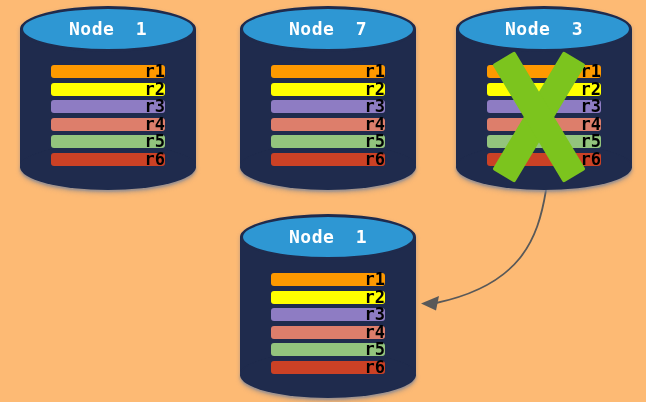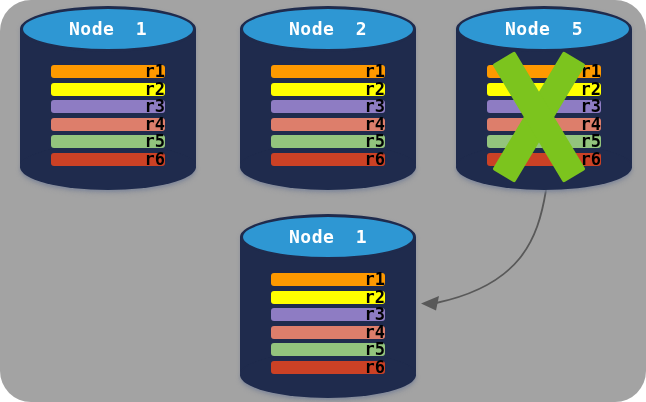--- a/index.html
+++ b/index.html
@@ -1,18 +1,18 @@
 <!DOCTYPE html>
 <html style="--body: #1F2B4D; --topblue: #2E97D3; --xcolor: #7CC41E; --rectext: #000000; --titletext: #FFFFFF;"><head>
 <meta charset="utf-8">
 <style>
   html,body{margin:0;padding:0;background:#ffffff;}
   .canvas{
-    position:relative;width:646px;height:402px;background:#a3a3a3;
-    font-family:"DejaVu Sans Mono","Liberation Mono",monospace;overflow:hidden;border-radius:31px;
+    position:relative;width:646px;height:402px;background:#fdba74;
+    font-family:"DejaVu Sans Mono","Liberation Mono",monospace;overflow:hidden;
   }
   
   .node{
     position:absolute;width:176px;height:184px;z-index:3;
     filter:drop-shadow(0 2px 2px rgba(110,120,145,.45));
   }
   .n1{left:20px;top:6px}
   .n2{left:240px;top:6px}
   .n3{left:456px;top:6px}
   .n4{left:240px;top:214px}
@@ -73,37 +73,37 @@
         <div class="bar" style="background: rgb(221, 126, 107);">r4</div>
         <div class="bar" style="background: rgb(147, 196, 125);">r5</div>
         <div class="bar" style="background: rgb(203, 65, 37);">r6</div>
       </div>
   </div>
 
   <div class="node n2">
     <div class="cyl-body"></div>
     <div class="cyl-bottom"></div>
     <div class="cyl-top">
-      <span class="title">Node 2</span>
+      <span class="title">Node 7</span>
     </div>
     <div class="bars">
         <div class="bar" style="background: rgb(254, 153, 0);">r1</div>
         <div class="bar" style="background: rgb(255, 255, 0);">r2</div>
         <div class="bar" style="background: rgb(142, 124, 195);">r3</div>
         <div class="bar" style="background: rgb(221, 126, 107);">r4</div>
         <div class="bar" style="background: rgb(147, 196, 125);">r5</div>
         <div class="bar" style="background: rgb(203, 65, 37);">r6</div>
       </div>
   </div>
 
   <div class="node n3">
     <div class="cyl-body"></div>
     <div class="cyl-bottom"></div>
     <div class="cyl-top">
-      <span class="title">Node 5</span>
+      <span class="title">Node 3</span>
     </div>
     <div class="bars">
         <div class="bar" style="background: rgb(254, 153, 0);">r1</div>
         <div class="bar" style="background: rgb(255, 255, 0);">r2</div>
         <div class="bar" style="background: rgb(142, 124, 195);">r3</div>
         <div class="bar" style="background: rgb(221, 126, 107);">r4</div>
         <div class="bar" style="background: rgb(147, 196, 125);">r5</div>
         <div class="bar" style="background: rgb(203, 65, 37);">r6</div>
       </div>
     <div class="xmark">

